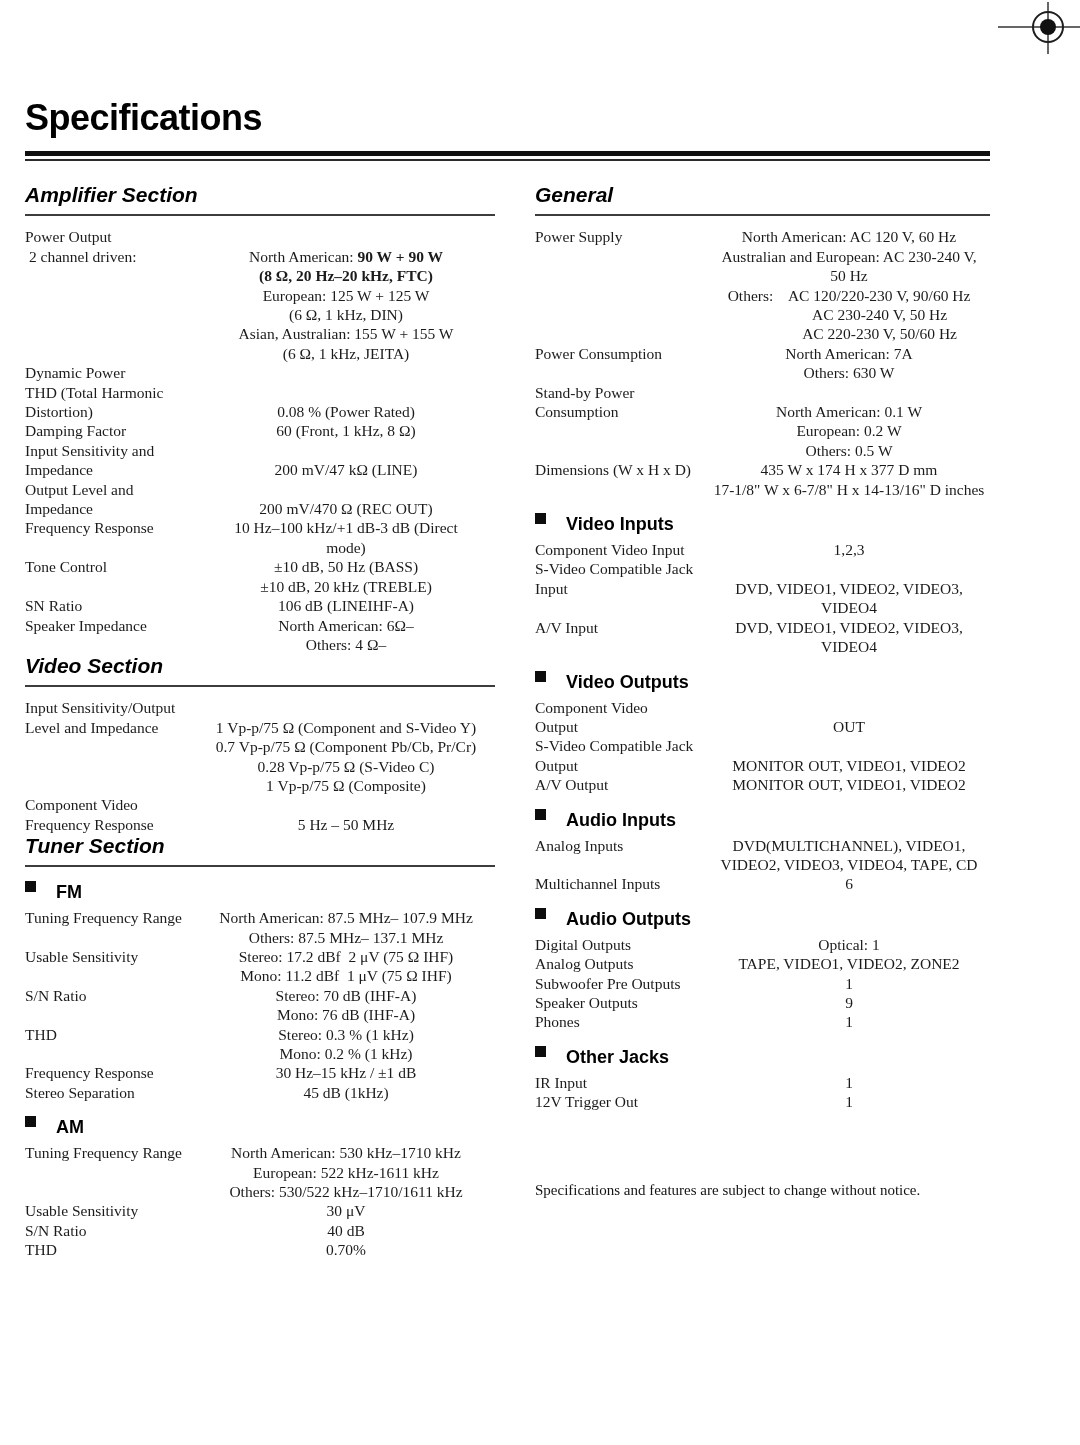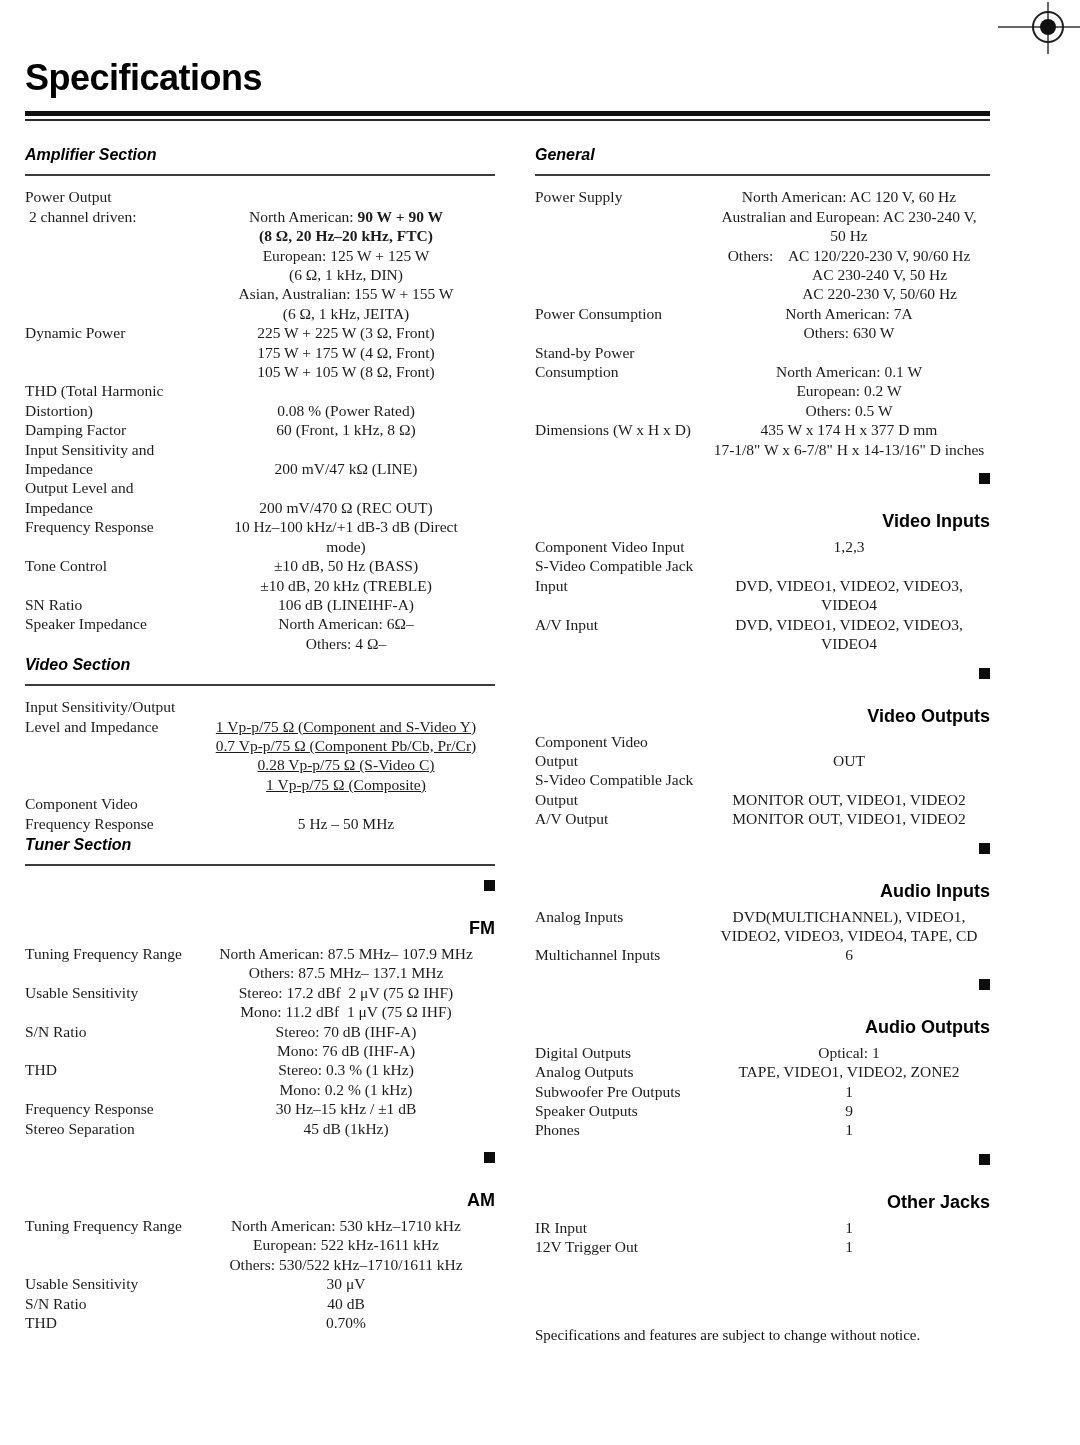--- a/index.html
+++ b/index.html
@@ -11,50 +11,50 @@
     font-size:15.5px; line-height:19.4px;
     color:#1b1b1b;
     overflow:hidden;
     box-sizing:border-box;
   }
   .content { width:965px; margin-left:25px; }
   .reg-mark { position:absolute; top:0; right:0; width:90px; height:58px; }
   h1.page-title {
     font-family:"Liberation Sans", sans-serif;
     font-size:36px; font-weight:bold; letter-spacing:-0.5px;
-    color:#000; margin:0; padding-top:68px;
+    color:#000; margin:0; padding-top:108px;
   }
   .title-rule {
     margin-top:24px;
     border-top:5px solid #101010;
     height:3px;
     border-bottom:2px solid #2b2b2b;
   }
   .columns { display:flex; gap:40px; margin-top:22px; }
   .col-left  { width:470px; flex:none; }
   .col-right { width:455px; flex:none; }
   .section { }
   .section.first { margin-top:0; }
   .section-title {
     font-family:"Liberation Sans", sans-serif;
-    font-style:italic; font-weight:bold; font-size:16px; color:#000;
+    font-style:italic; font-weight:bold; font-size:21px; color:#000;
     line-height:24px;
   }
   .section-rule { border-top:2px solid #3d3d3d; margin:7px 0 11px 0; }
   .spec-row { display:flex; }
   .lbl { width:172px; flex:none; }
   .col-right .lbl { width:173px; }
   .val { flex:1; min-width:0;text-align:center; }
   .lbl-line, .val-line { white-space:pre; }
   .val-line b { font-weight:bold; }
   .subsec {
-    display:flex; align-items:flex-end; gap:26px;
+    display:flex; align-items:flex-start; gap:20px;
     margin:14px 0 5px 0;
     font-family:"Liberation Sans", sans-serif;
-    font-weight:bold; font-size:18px; line-height:22px; color:#000;flex-direction:column;
+    font-weight:bold; font-size:18px; line-height:22px; color:#000;
   }
   .sq { width:11px; height:11px; background:#0d0d0d; flex:none; }
   .footer-note {
     margin-top:66px;
     font-size:15px; line-height:24.5px;
     white-space:normal; color:#141414;
   }
 </style>
 </head>
 <body>
@@ -87,25 +87,20 @@
                 <div class="val-line">European: 125 W + 125 W</div>
                 <div class="val-line">(6 Ω, 1 kHz, DIN)</div>
                 <div class="val-line">Asian, Australian: 155 W + 155 W</div>
                 <div class="val-line">(6 Ω, 1 kHz, JEITA)</div>
               </div>
             </div>
             <div class="spec-row">
               <div class="lbl">
                 <div class="lbl-line">Dynamic Power</div>
               </div>
-              <div class="val">
-                <div class="val-line">225 W + 225 W (3 Ω, Front)</div>
-                <div class="val-line">175 W + 175 W (4 Ω, Front)</div>
-                <div class="val-line">105 W + 105 W (8 Ω, Front)</div>
-              </div>
             </div>
             <div class="spec-row">
               <div class="lbl">
                 <div class="lbl-line">THD (Total Harmonic</div>
                 <div class="lbl-line">Distortion)</div>
               </div>
               <div class="val" style="margin-top: 19.4px;">
                 <div class="val-line">0.08 % (Power Rated)</div>
               </div>
             </div>
@@ -172,21 +167,21 @@
             </div>
           </section>
           <section class="section">
             <div class="section-title">Video Section</div>
             <div class="section-rule"></div>
             <div class="spec-row">
               <div class="lbl">
                 <div class="lbl-line">Input Sensitivity/Output</div>
                 <div class="lbl-line">Level and Impedance</div>
               </div>
-              <div class="val" style="margin-top: 19.4px; text-decoration: underline;">
+              <div class="val" style="margin-top: 19.4px;">
                 <div class="val-line">1 Vp-p/75 Ω (Component and S-Video Y)</div>
                 <div class="val-line">0.7 Vp-p/75 Ω (Component Pb/Cb, Pr/Cr)</div>
                 <div class="val-line">0.28 Vp-p/75 Ω (S-Video C)</div>
                 <div class="val-line">1 Vp-p/75 Ω (Composite)</div>
               </div>
             </div>
             <div class="spec-row">
               <div class="lbl">
                 <div class="lbl-line">Component Video</div>
                 <div class="lbl-line">Frequency Response</div>

